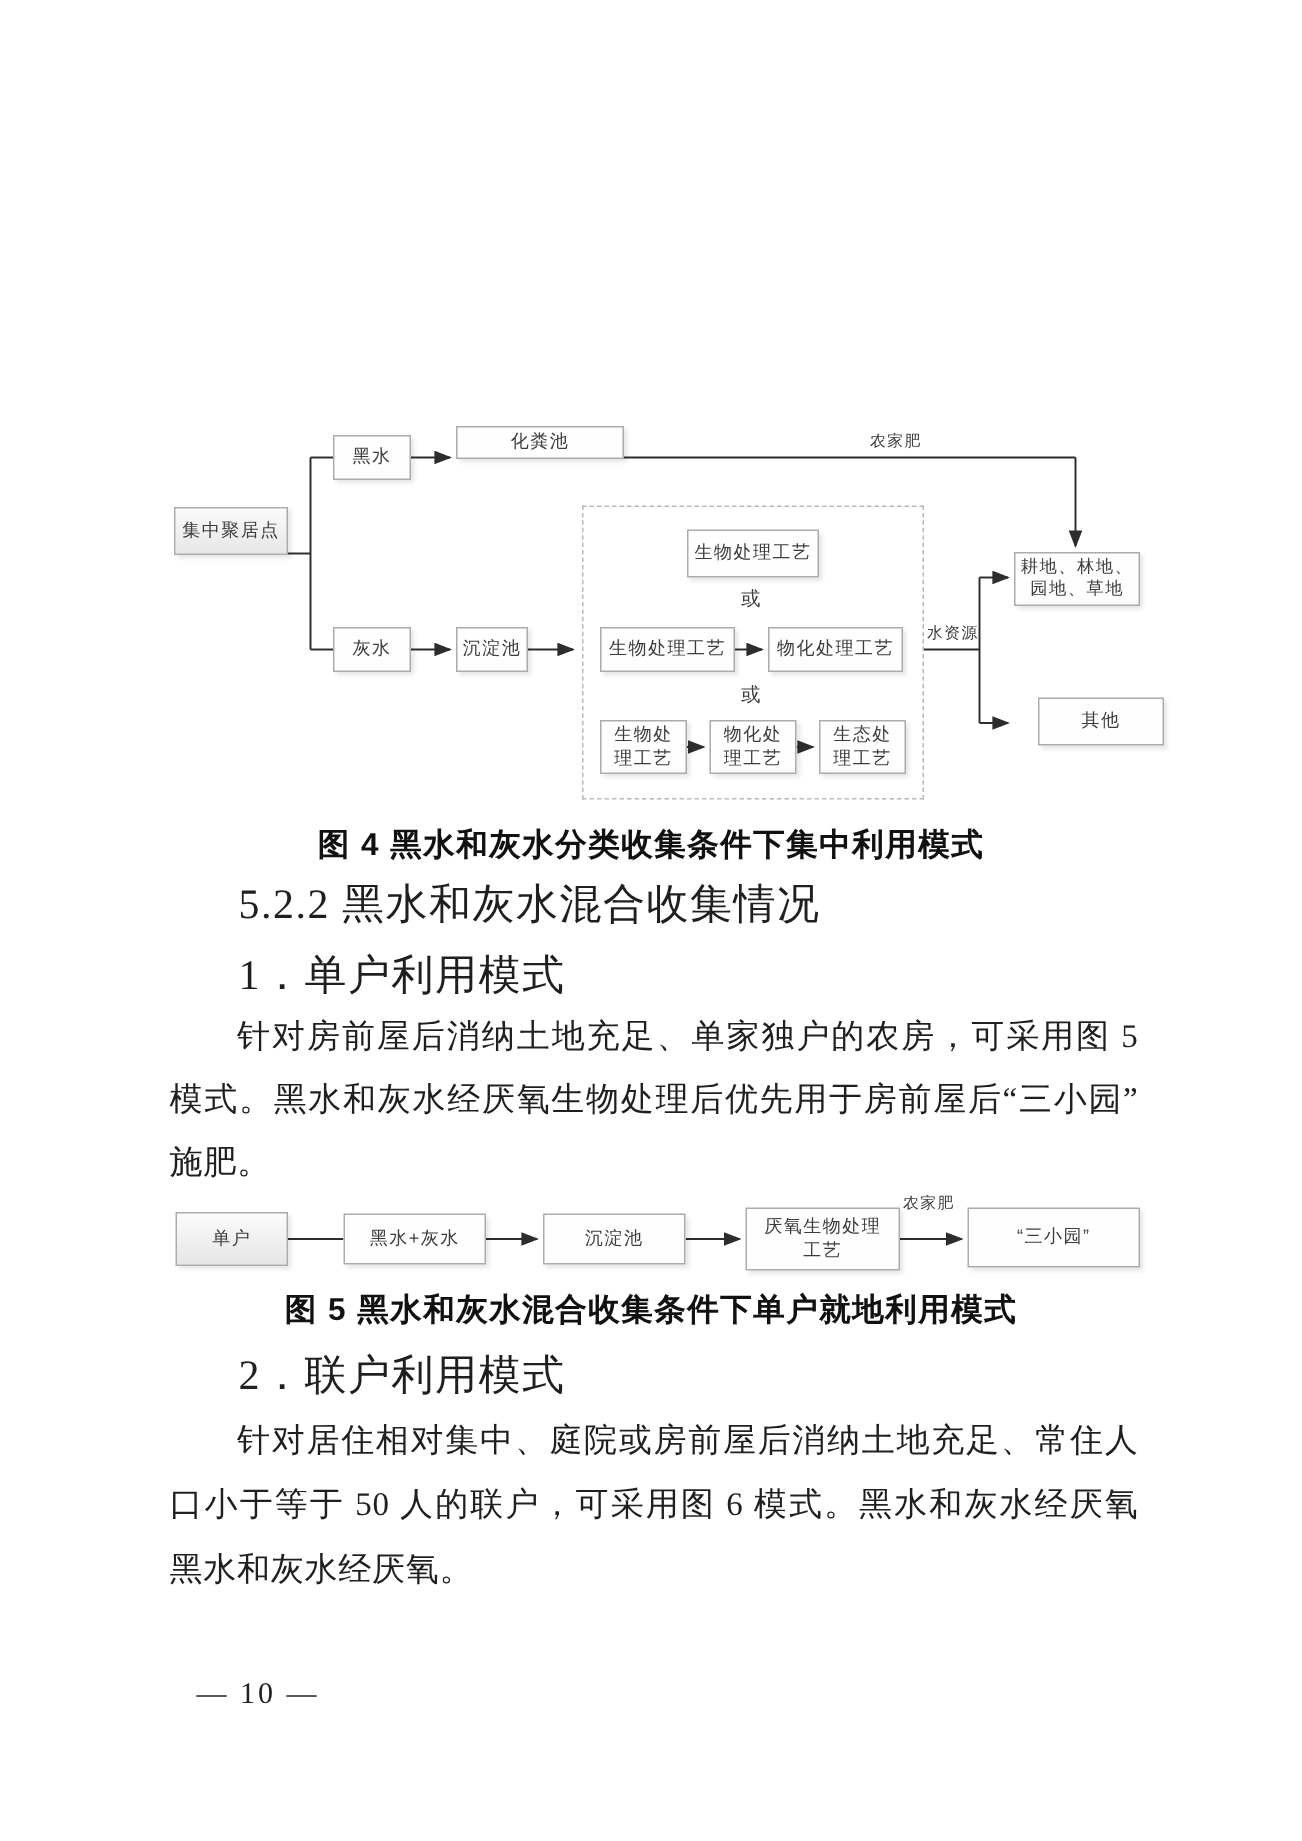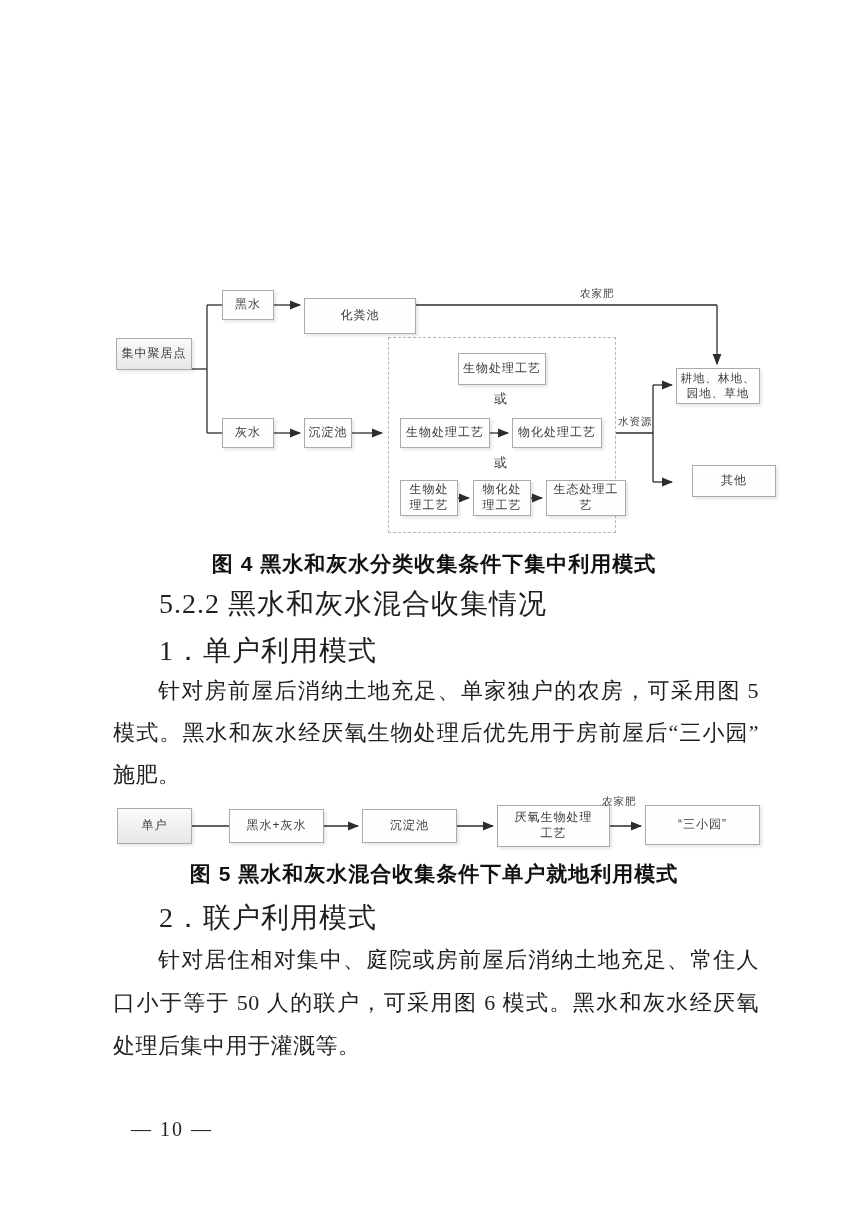--- a/index.html
+++ b/index.html
@@ -104,32 +104,32 @@
         <path d="M543,101 V198"></path>
         <path d="M543,101 H562" marker-end="url(#ah4)"></path>
         <path d="M543,198 H562" marker-end="url(#ah4)"></path>
       </g>
     </svg>
 
     <div class="dashedbox" style="left:278px;top:53px;width:228px;height:196px;"></div>
 
     <div class="fnode start" style="left:6px;top:54px;width:76px;height:32px;">集中聚居点</div>
     <div class="fnode" style="left:112px;top:6px;width:52px;height:30px;">黑水</div>
-    <div class="fnode" style="left:194px;top:14px;width:112px;height:36px;">化粪池</div>
+    <div class="fnode" style="left:194px;top:0;width:112px;height:22px;">化粪池</div>
     <div class="fnode" style="left:112px;top:134px;width:52px;height:30px;">灰水</div>
     <div class="fnode" style="left:194px;top:134px;width:48px;height:30px;">沉淀池</div>
 
     <div class="fnode" style="left:348px;top:69px;width:88px;height:32px;">生物处理工艺</div>
     <div class="ortext" style="left:384px;top:106px;">或</div>
     <div class="fnode" style="left:290px;top:134px;width:90px;height:30px;">生物处理工艺</div>
     <div class="fnode" style="left:402px;top:134px;width:90px;height:30px;">物化处理工艺</div>
     <div class="ortext" style="left:384px;top:170px;">或</div>
     <div class="fnode small" style="left:290px;top:196px;width:58px;height:36px;">生物处理工艺</div>
     <div class="fnode small" style="left:363px;top:196px;width:58px;height:36px;">物化处理工艺</div>
-    <div class="fnode small" style="left:436px;top:196px;width:80px;height:36px;">生态处理工艺</div>
+    <div class="fnode small" style="left:436px;top:196px;width:58px;height:36px;">生态处理工艺</div>
 
     <div class="fnode" style="left:566px;top:84px;width:84px;height:36px;font-size:11.5px;">耕地、林地、园地、草地</div>
     <div class="fnode" style="left:582px;top:181px;width:84px;height:32px;">其他</div>
 
     <div class="elabel" style="left:470px;top:3px;">农家肥</div>
     <div class="elabel" style="left:508px;top:131px;">水资源</div>
   </div>
 
   <div class="caption" style="top:550px;">图 4 黑水和灰水分类收集条件下集中利用模式</div>
 
@@ -152,30 +152,30 @@
       <g stroke="#2d2d2d" stroke-width="1.3" fill="none">
         <path d="M84,31 H121"></path>
         <path d="M216,31 H250" marker-end="url(#ah5)"></path>
         <path d="M349,31 H385" marker-end="url(#ah5)"></path>
         <path d="M492,31 H533" marker-end="url(#ah5)"></path>
       </g>
     </svg>
     <div class="fnode start" style="left:9px;top:13px;width:75px;height:36px;">单户</div>
     <div class="fnode" style="left:121px;top:14px;width:95px;height:34px;">黑水+灰水</div>
     <div class="fnode" style="left:254px;top:14px;width:95px;height:34px;">沉淀池</div>
-    <div class="fnode" style="left:389px;top:10px;width:113px;height:42px;padding:0 11px;">厌氧生物处理工艺</div>
+    <div class="fnode" style="left:389px;top:10px;width:103px;height:42px;padding:0 11px;">厌氧生物处理工艺</div>
     <div class="fnode" style="left:537px;top:10px;width:115px;height:40px;">“三小园”</div>
     <div class="elabel" style="left:494px;top:0px;">农家肥</div>
   </div>
 
   <div class="caption" style="top:860px;">图 5 黑水和灰水混合收集条件下单户就地利用模式</div>
 
   <div class="numitem" style="top:904px;">2．联户利用模式</div>
 
   <div class="para p3" style="top:938px;">
     <div class="tline indent">针对居住相对集中、庭院或房前屋后消纳土地充足、常住人</div>
     <div class="tline">口小于等于 50 人的联户，可采用图 6 模式。黑水和灰水经厌氧</div>
-    <div class="tline lastline">处理后集中用于灌溉等。</div>
+    <div class="tline lastline">黑水和灰水经厌氧。</div>
   </div>
 
   <div class="footer">— 10 —</div>
 
 </div>
 
 </body></html>

